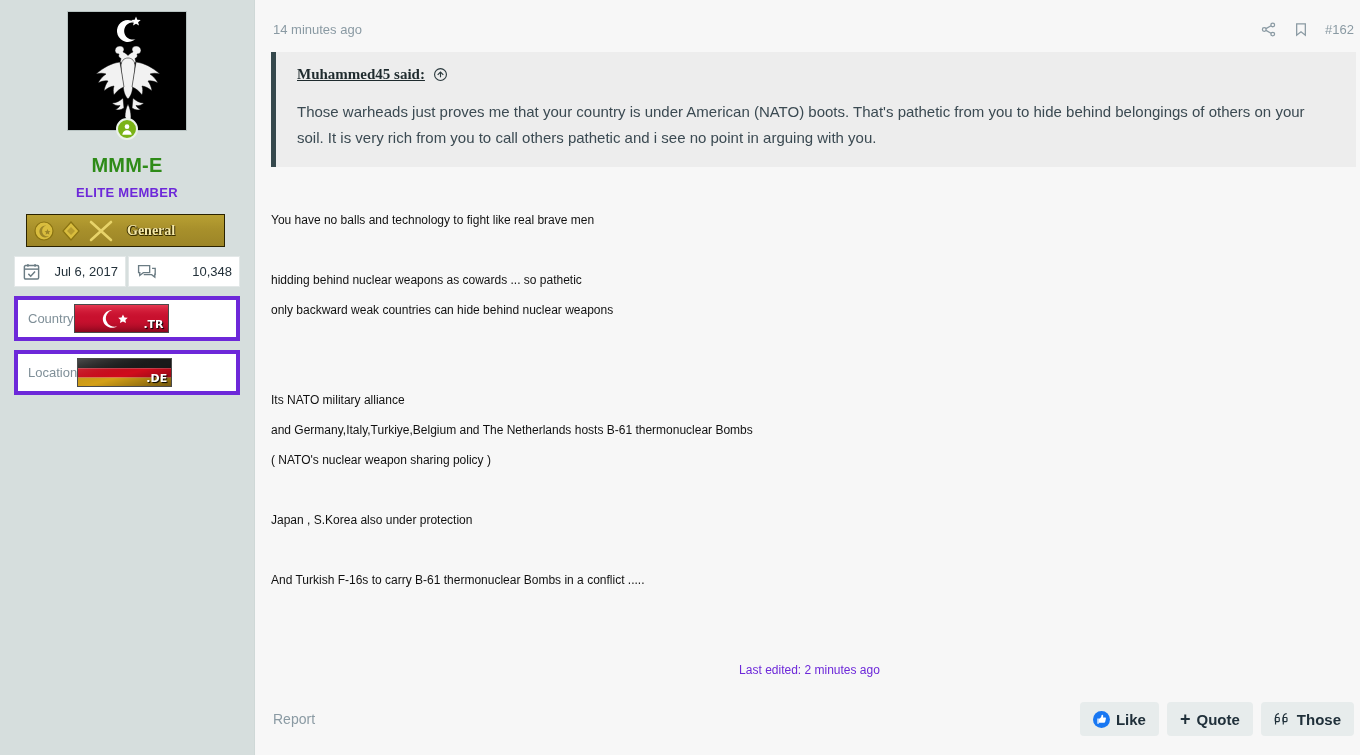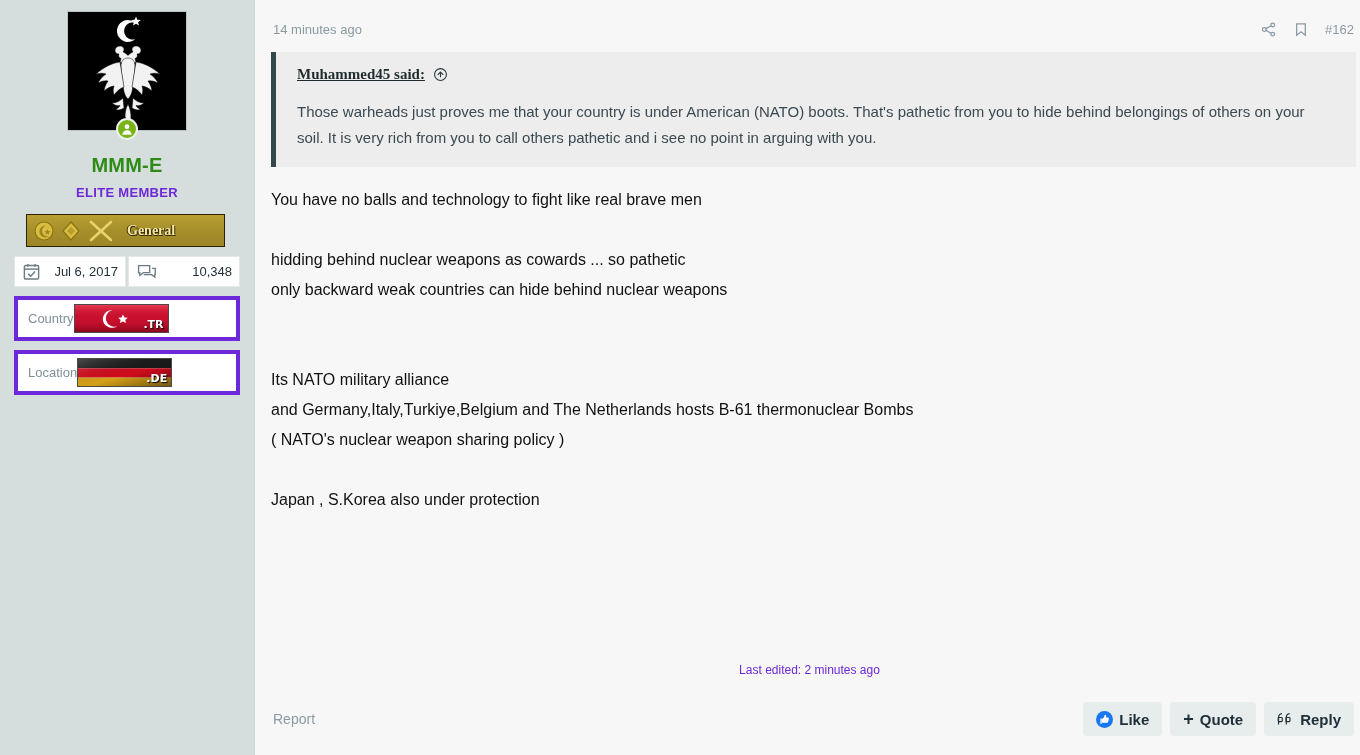--- a/index.html
+++ b/index.html
@@ -201,22 +201,22 @@
   .quote-jump { display: flex; align-items: center; color: #2b3a3e; cursor: pointer; }
   .quote-body {
     margin-top: 16px;
     font-size: 15px;
     line-height: 26px;
     color: #3b4a52;
     max-width: 1014px;
   }
 
   .post-body {
-    margin-top: 18px;
-    font-size: 16px;
+    margin-top: 38px;
+    font-size: 12px;
     line-height: 30px;
     color: #111111;
     flex: 1 1 auto;
   }
   .post-body p { margin: 0; }
   .post-body .spacer { height: 30px; }
 
   .last-edited {
     text-align: center;
     font-size: 12px;
@@ -429,20 +429,21 @@
       <p>hidding behind nuclear weapons as cowards ... so pathetic</p>
       <p>only backward weak countries can hide behind nuclear weapons</p>
       <div class="spacer"></div>
       <div class="spacer"></div>
       <p>Its NATO military alliance</p>
       <p>and Germany,Italy,Turkiye,Belgium and The Netherlands hosts B-61 thermonuclear Bombs</p>
       <p>( NATO's nuclear weapon sharing policy )</p>
       <div class="spacer"></div>
       <p>Japan , S.Korea also under protection</p>
       <div class="spacer"></div>
+      <p>And Turkish F-16s to carry B-61 thermonuclear Bombs in a conflict .....</p>
     </div>
 
     <div class="last-edited">Last edited: 2 minutes ago</div>
 
     <div class="post-foot">
       <span class="report-link">Report</span>
       <div class="foot-actions">
 
         <button class="act-btn">
           <span class="b-icon">
@@ -463,20 +464,20 @@
 
         <button class="act-btn">
           <span class="b-icon">
             <svg width="17" height="14" viewBox="0 0 22 18" fill="none" stroke="#20303a" stroke-width="1.5">
               <path d="M2 16V7c0-3 1.6-4.6 4.4-5"></path>
               <rect x="1.6" y="7" width="5.2" height="5.4" rx="1"></rect>
               <path d="M12 16V7c0-3 1.6-4.6 4.4-5"></path>
               <rect x="11.6" y="7" width="5.2" height="5.4" rx="1"></rect>
             </svg>
           </span>
-          <span>Reply</span>
+          <span>Those</span>
         </button>
 
       </div>
     </div>
 
   </section>
 </div>
 
 </body></html>

